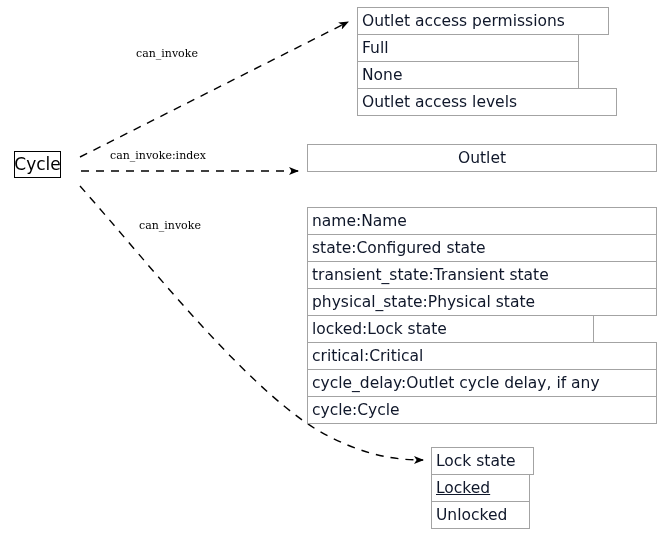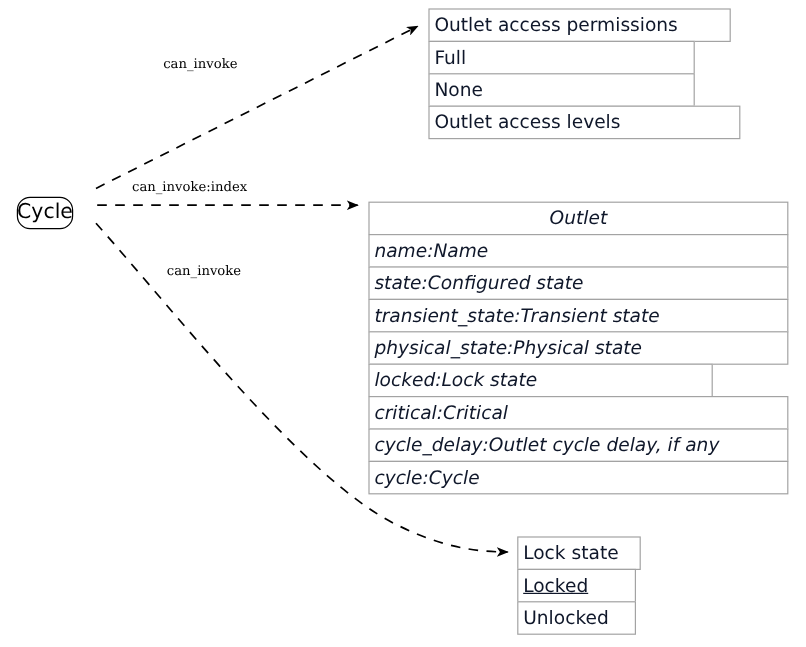--- a/index.html
+++ b/index.html
@@ -87,34 +87,34 @@
 
     <path d="M80,186 C150,265 255,400 330,437 C368,456 396,460 423,460" fill="none" stroke="#000000" stroke-width="1.4" stroke-dasharray="8,7" marker-end="url(#arrowhead)"></path>
   </svg>
 
   <div class="edge-label" style="left:136px; top:48px;">can_invoke</div>
 
   <div class="edge-label" style="left:110px; top:150px;">can_invoke:index</div>
 
   <div class="edge-label" style="left:139px; top:220px;">can_invoke</div>
 
-  <div class="node-box" style="left:14px; top:164px; width:47px; height:27px;border-radius:11px;">
+  <div class="node-box" style="left:14px; top:151px; width:47px; height:27px;">
     <span>Cycle</span>
   </div>
 
   <div class="record" style="left:357px; top:7px; width:252px;">
     <div class="record-row left" style="width:252px;">Outlet access permissions</div>
     <div class="record-row left" style="width:222px;">Full</div>
     <div class="record-row left" style="width:222px;">None</div>
     <div class="record-row left" style="width:260px;">Outlet access levels</div>
   </div>
 
-  <div class="record" style="left:307px; top:168px; width:350px;font-style:italic;">
+  <div class="record" style="left:307px; top:144px; width:350px;">
     <div class="record-row center" style="width:350px;">Outlet</div>
-    <div class="record-row left" style="width:350px;">name:Name</div>
+    <div class="record-row left" style="width:350px;margin-top:36px;">name:Name</div>
     <div class="record-row left" style="width:350px;">state:Configured state</div>
     <div class="record-row left" style="width:350px;">transient_state:Transient state</div>
     <div class="record-row left" style="width:350px;">physical_state:Physical state</div>
     <div class="record-row left" style="width:287px;">locked:Lock state</div>
     <div class="record-row left" style="width:350px;">critical:Critical</div>
     <div class="record-row left" style="width:350px;">cycle_delay:Outlet cycle delay, if any</div>
     <div class="record-row left" style="width:350px;">cycle:Cycle</div>
   </div>
 
   <div class="record" style="left:431px; top:447px; width:103px;">

